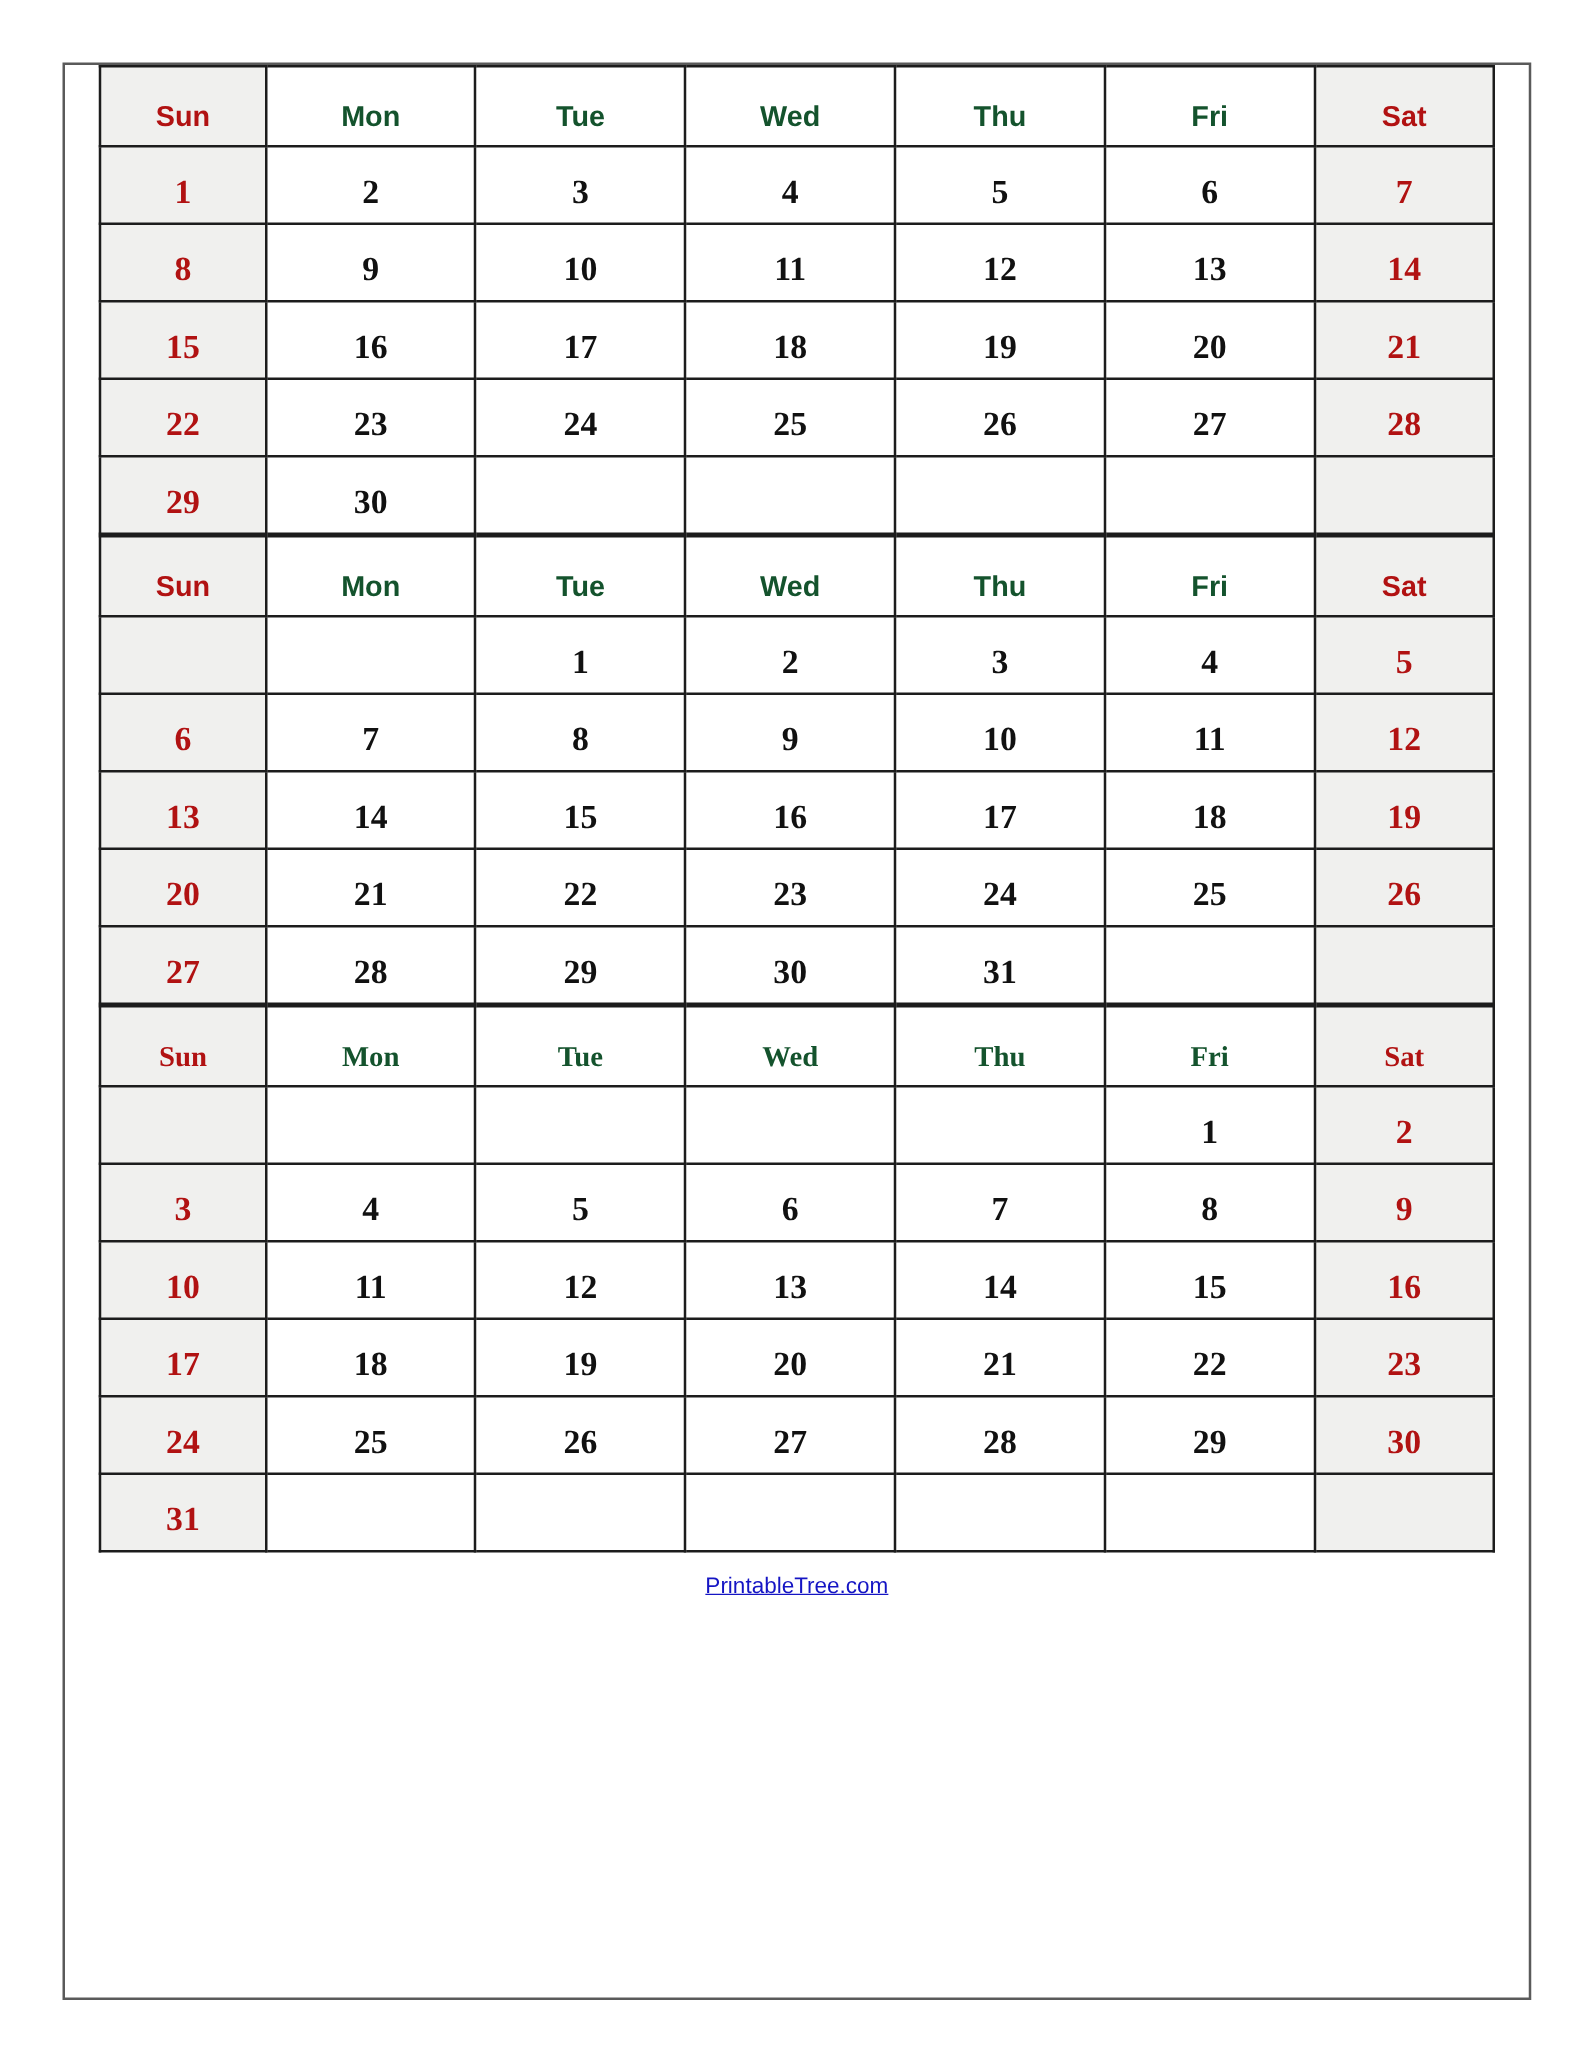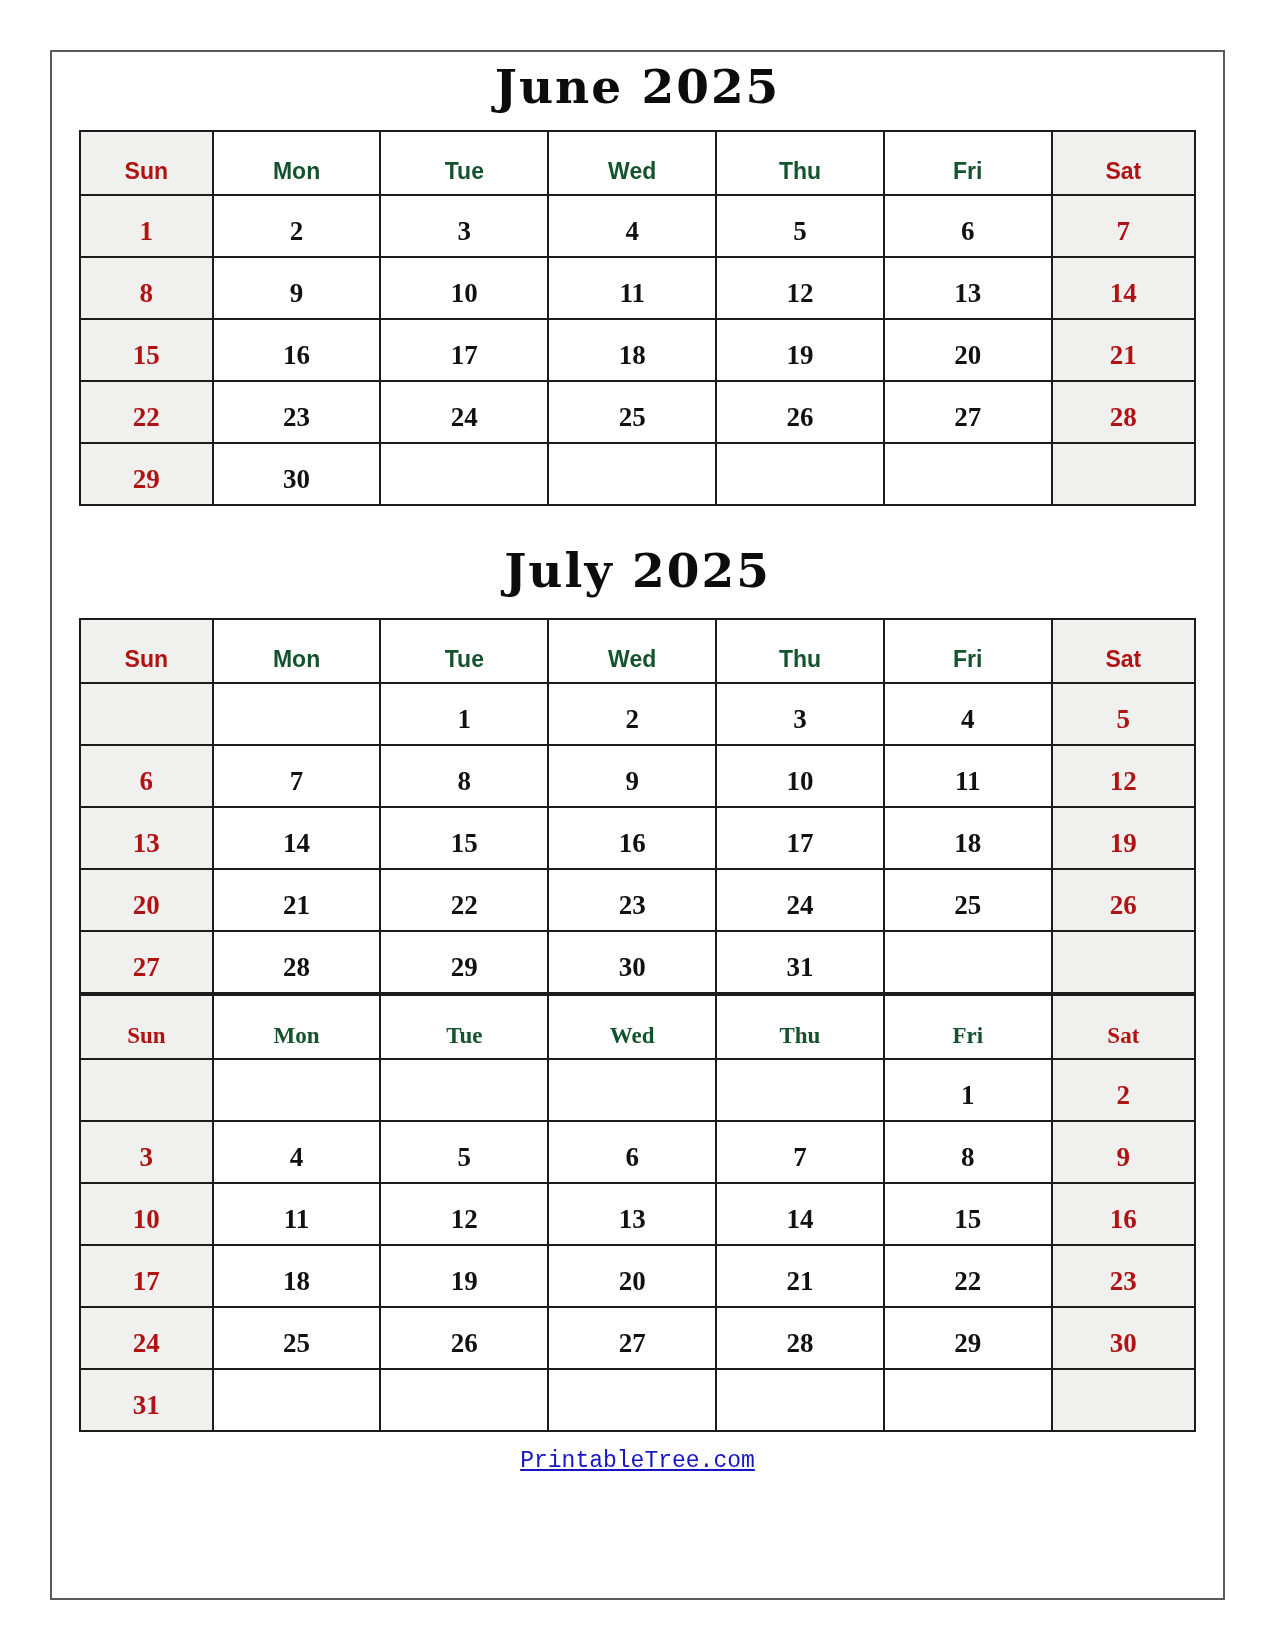--- a/index.html
+++ b/index.html
@@ -69,35 +69,34 @@
     color: var(--accent-red, #b11212);
   }
   col.c-sun { width: 11.9%; }
   col.c-wd  { width: 15.05%; }
   col.c-sat { width: 12.85%; }
   .footer {
     text-align: center;
     margin-top: 16px;
   }
   .footer a {
-    font-family: Liberation Mono, monospace;
-    font-size: 23px;
+    font-family: Liberation Sans, sans-serif;
+    font-size: 18px;
     color: var(--link-blue, #1515c4);
     text-decoration: underline;
     cursor: pointer;
   }
 </style>
 </head>
 <body>
 
 <div class="page">
   <div class="frame">
     <div id="months">
         <section class="month month--0">
-          <h2 class="month-title">June 2025</h2>
           <table class="cal">
             <colgroup>
               <col class="c-sun">
               <col class="c-wd">
               <col class="c-wd">
               <col class="c-wd">
               <col class="c-wd">
               <col class="c-wd">
               <col class="c-sat">
             </colgroup>
@@ -155,21 +154,20 @@
                 <td></td>
                 <td></td>
                 <td></td>
                 <td></td>
                 <td class="we"></td>
               </tr>
             </tbody>
           </table>
         </section>
         <section class="month month--1">
-          <h2 class="month-title">July 2025</h2>
           <table class="cal">
             <colgroup>
               <col class="c-sun">
               <col class="c-wd">
               <col class="c-wd">
               <col class="c-wd">
               <col class="c-wd">
               <col class="c-wd">
               <col class="c-sat">
             </colgroup>

